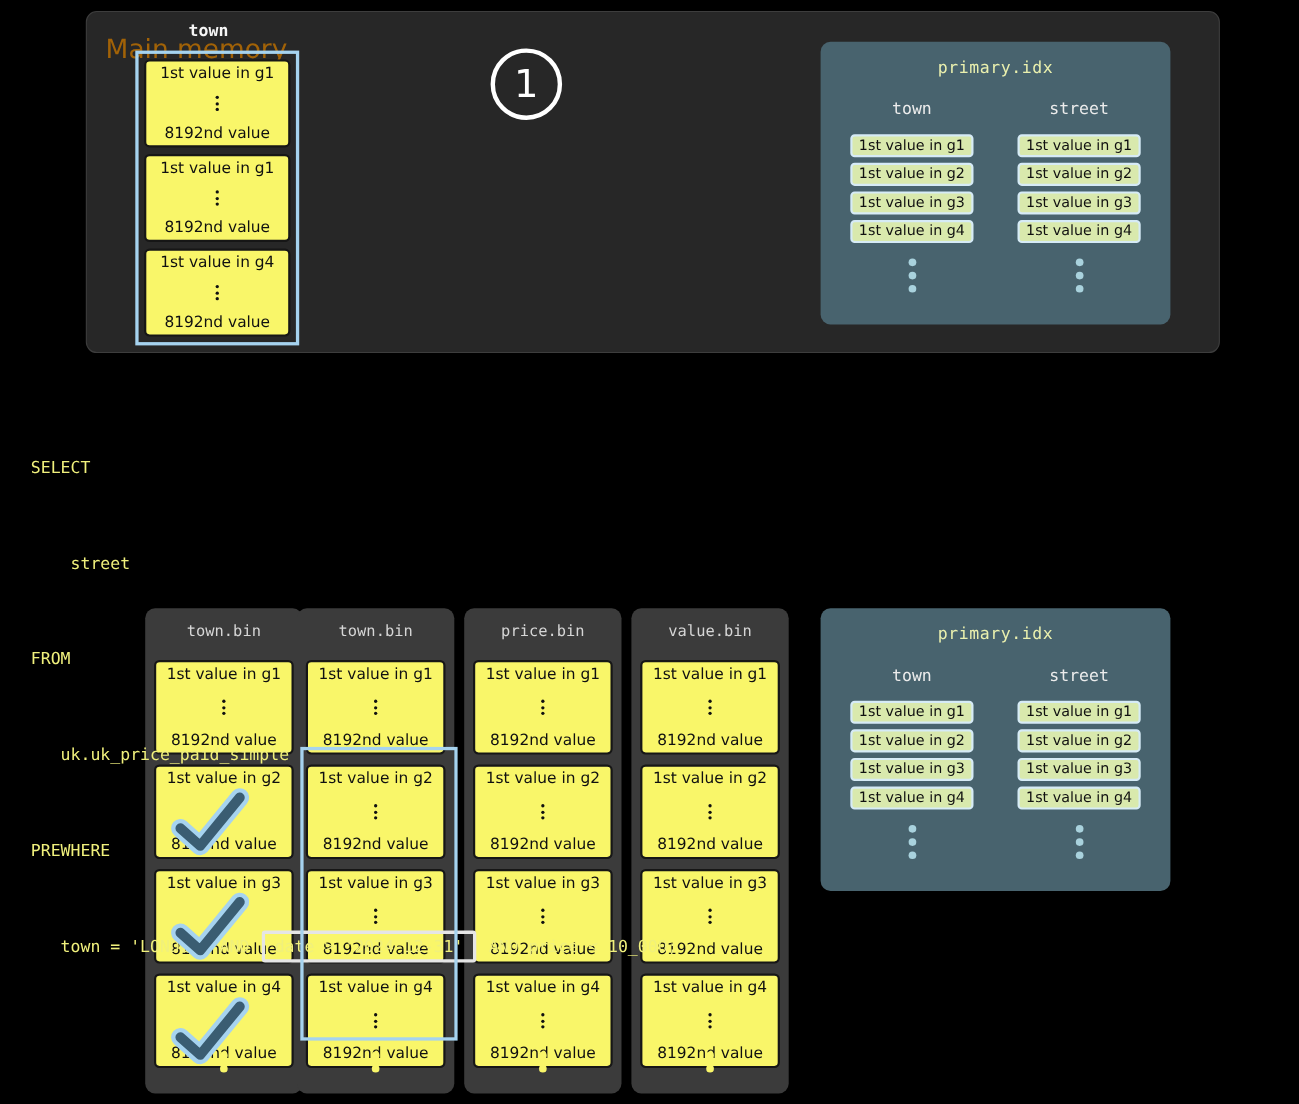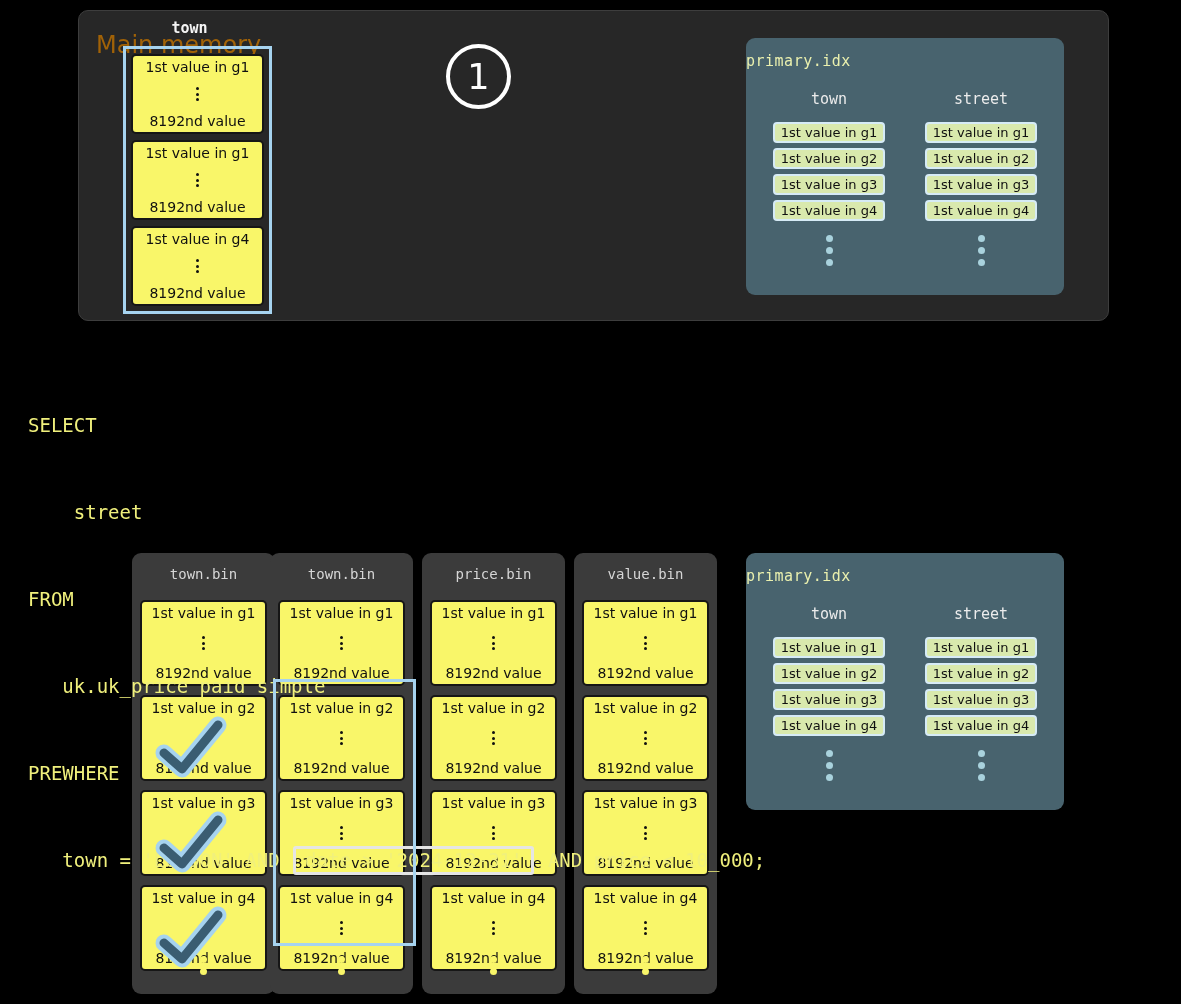--- a/index.html
+++ b/index.html
@@ -13,31 +13,31 @@
   .mem-column{position:absolute;left:123px;top:46px;width:133px;height:252px;border:3px solid #a6d3ef;padding:5px;display:flex;flex-direction:column;gap:6px;z-index:2;}
 
   .yblock{position:relative;background:#f9f669;border:2px solid #161616;border-radius:5px;display:flex;flex-direction:column;align-items:center;justify-content:space-between;padding:3px 2px;font-size:14px;color:#101010;text-align:center;}
   .mem-column .yblock{flex:1;}
   .bdots i{display:block;width:3px;height:3px;background:#101010;border-radius:50%;margin:2.5px auto;}
 
   .step-circle{position:absolute;left:446px;top:44px;width:57px;height:57px;border:4px solid #fff;border-radius:50%;display:flex;align-items:center;justify-content:center;color:#fff;font-size:35px;z-index:2;}
 
   
   .idx-panel{position:absolute;left:746px;width:318px;height:257px;background:#48636e;border-radius:9px;}
-  .idx-title{text-align:left;padding-top:14px;font-size:15px;color:#eaf0ae;letter-spacing:.5px;}
+  .idx-title{text-align:center;padding-top:14px;font-size:15px;color:#eaf0ae;letter-spacing:.5px;}
   .idx-cols{display:flex;justify-content:center;gap:32px;margin-top:20px;}
   .idx-col{display:flex;flex-direction:column;align-items:center;width:120px;}
   .idx-col-header{font-size:15px;color:#ececec;margin-bottom:14px;}
   .chip{display:block;background:#d9e9ad;border:2px solid #d6ebf6;border-radius:4px;font-size:13px;color:#101010;padding:1px 6px;margin-bottom:5px;white-space:nowrap;}
   .vdots{display:flex;flex-direction:column;align-items:center;gap:5px;}
   .idx-dots{margin-top:9px;}
   .idx-dots i{width:7px;height:7px;border-radius:50%;background:#a9d2dd;display:block;}
 
   
-  .sql{position:absolute;left:28px;top:353px;font-size:19px;line-height:29px;color:#f0f07c;white-space:pre;z-index:1;}
+  .sql{position:absolute;left:28px;top:353px;font-size:15px;line-height:29px;color:#f0f07c;white-space:pre;z-index:1;}
   .sql-line{height:29px;}
   .sql-hl{display:inline-block;border:3px solid #e5e5e5;border-radius:3px;padding:0 9px;margin:0 2px;line-height:23px;}
 
   
   .bin-panel{position:absolute;top:553px;width:143px;height:441px;background:#3b3b3b;border-radius:9px;}
   .bin-title{text-align:center;padding-top:13px;font-size:14px;color:#d6d6d6;}
   .bin-blocks{position:absolute;left:8px;top:47px;width:127px;display:flex;flex-direction:column;gap:9px;}
   .bin-block{height:76px;}
   .bin-dots{position:absolute;left:0;right:0;top:391px;}
   .bin-dots i{width:7px;height:7px;border-radius:50%;background:#f9f669;display:block;}

